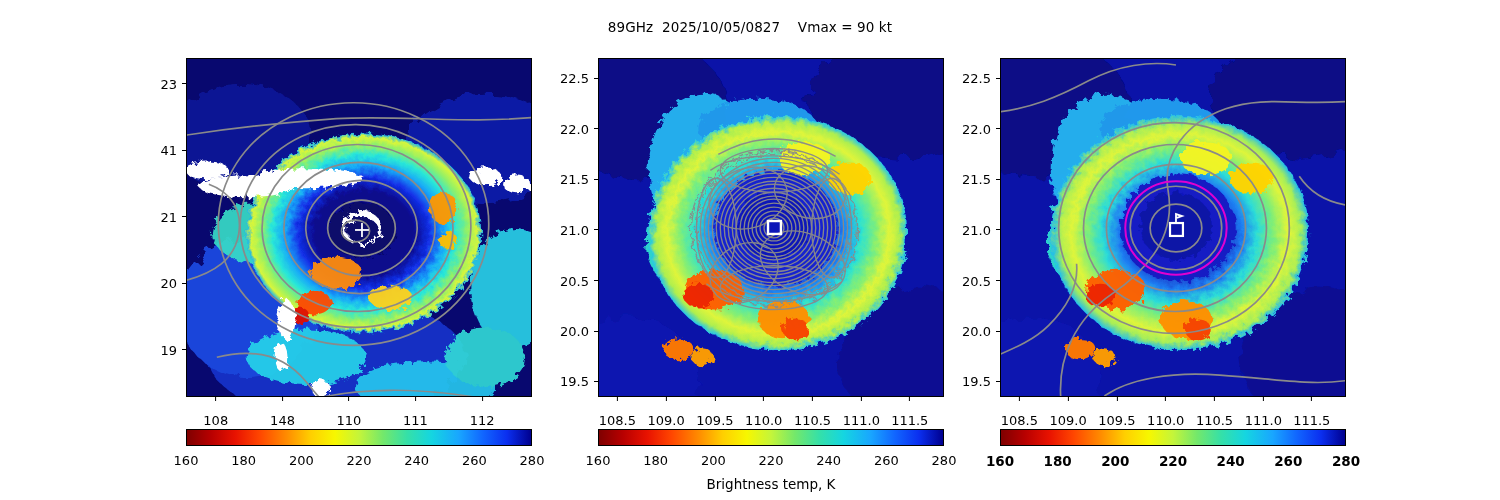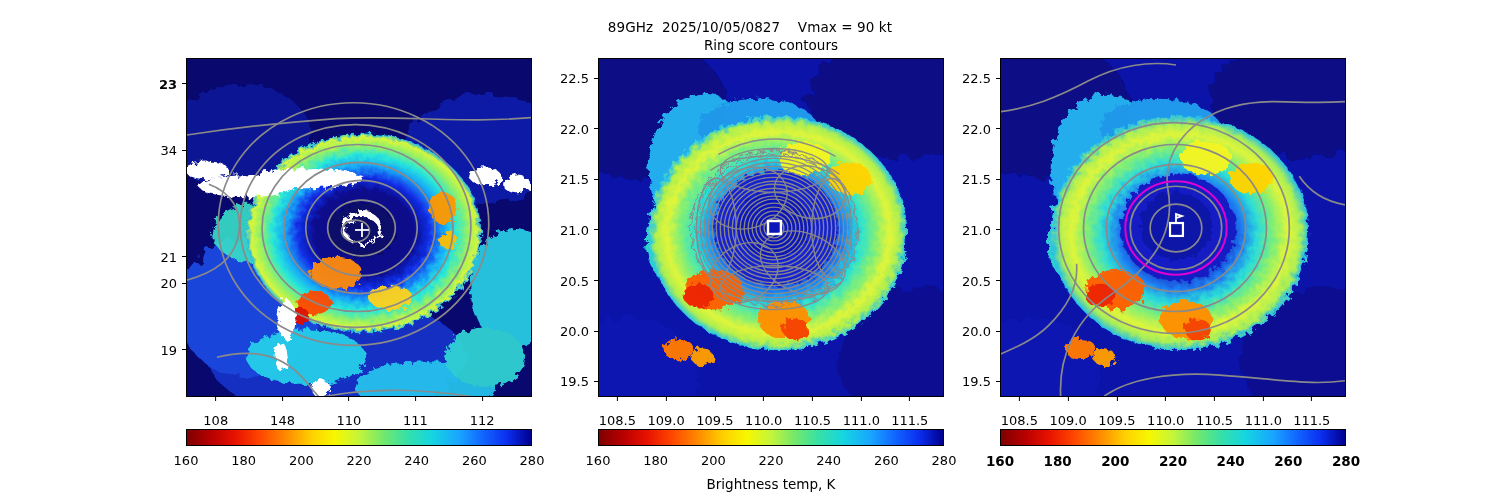--- a/index.html
+++ b/index.html
@@ -167,33 +167,32 @@
           <line x1="169" y1="172" x2="183" y2="172"></line>
           <line x1="176" y1="165" x2="176" y2="179"></line>
         </g>
       </svg>
 
       <div class="layer"></div>
     </div>
 
     <div class="tick-y" style="top:86.0%;">19</div>
     <div class="tick-y" style="top:66.4%;margin-left:36px;">20</div>
-    <div class="tick-y" style="top:46.8%;margin-top:40px;">21</div>
-    <div class="tick-y" style="top:27.2%;">34</div>
-    <div class="tick-y" style="top:7.6%;font-weight:bold;">23</div>
+    <div class="tick-y" style="top:46.8%;">21</div>
+    <div class="tick-y" style="top:27.2%;">41</div>
+    <div class="tick-y" style="top:7.6%;">23</div>
 
     <div class="tick-x" style="left:8.6%;">108</div>
     <div class="tick-x" style="left:27.9%;">148</div>
     <div class="tick-x" style="left:47.1%;">110</div>
     <div class="tick-x" style="left:66.3%;">111</div>
     <div class="tick-x" style="left:85.6%;">112</div>
   </div>
 
   <div class="panel" id="panel-ring" style="left:598px;top:58px;width:346px;height:339px;">
-    <div class="panel-title">Ring score contours</div>
     <div class="axes">
       <svg viewBox="0 0 346 339" preserveAspectRatio="none">
         <defs>
           <radialGradient id="g2core" cx="50%" cy="50%" r="50%">
             <stop offset="0%" stop-color="#1b2fd6"></stop>
             <stop offset="38%" stop-color="#1b2fd6"></stop>
             <stop offset="52%" stop-color="#1f8cf5"></stop>
             <stop offset="64%" stop-color="#2ce2d2"></stop>
             <stop offset="76%" stop-color="#84ef74"></stop>
             <stop offset="86%" stop-color="#dff53a"></stop>

